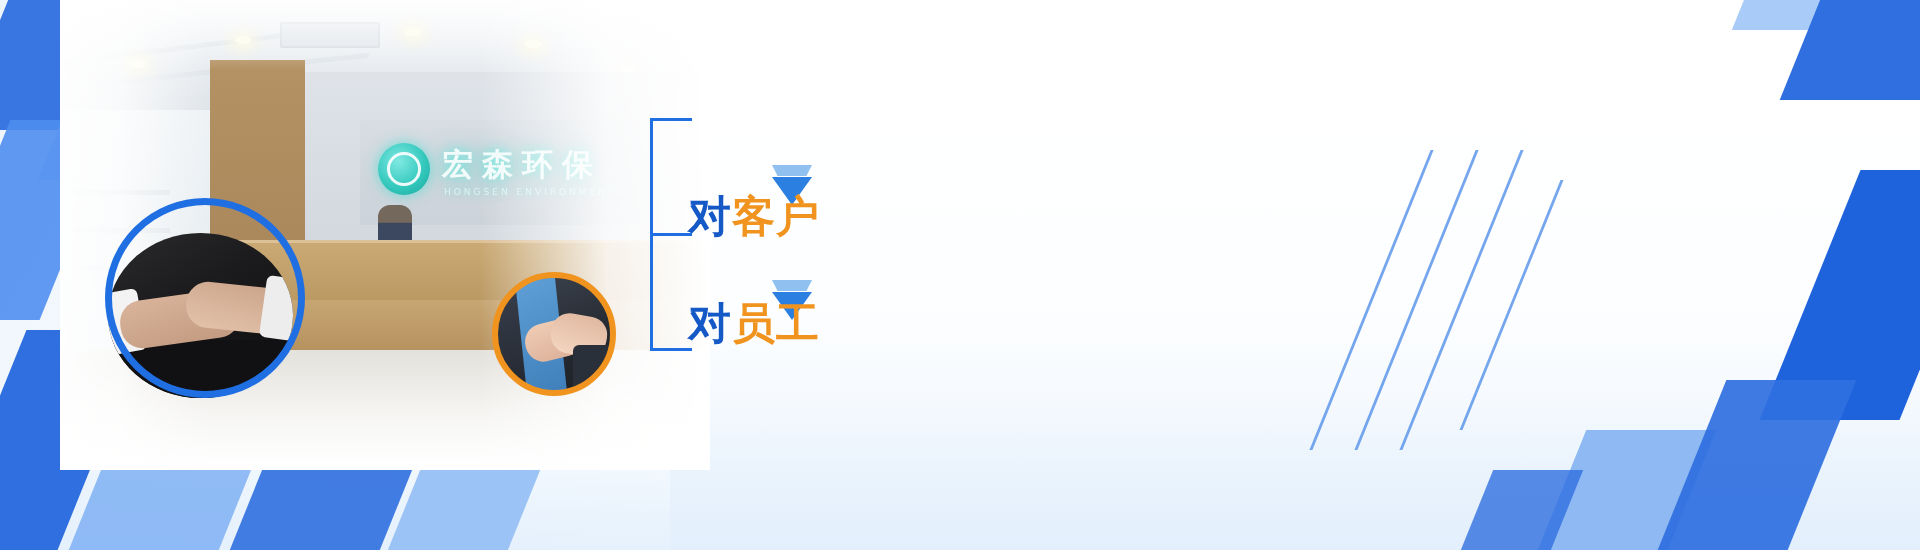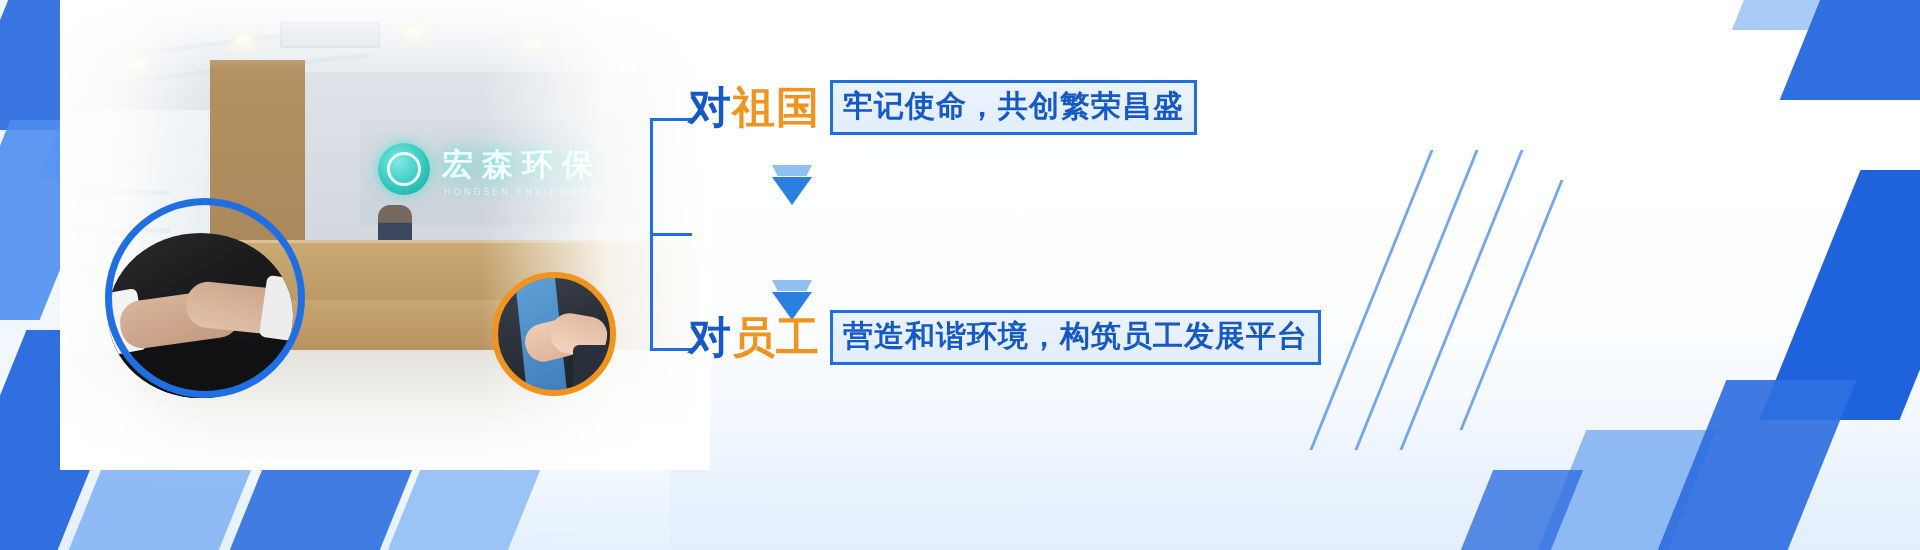--- a/index.html
+++ b/index.html
@@ -228,21 +228,21 @@
   .tree-branch {
     position:absolute; left:0; width:42px; height:3px; background:#1f6fe3;
   }
   .tree-branch.b1 { top:48px; }
   .tree-branch.b2 { top:163px; }
   .tree-branch.b3 { top:278px; }
 
   .row { position:absolute; left:38px; display:flex; align-items:center; }
   .row.r1 { top:10px; }
   .row.r2 { top:125px; }
-  .row.r3 { top:240px; }
+  .row.r3 { top:232px; }
 
   .row-key {
     font-size:43px; font-weight:700; line-height:1; white-space:nowrap;
     font-family:"DejaVu Sans","Liberation Sans",sans-serif;
     letter-spacing:1px;
   }
   .k-prefix { color:#1559c7; }
   .k-accent { color:#f0941f; }
 
   .row-box {
@@ -360,41 +360,37 @@
     <div class="cuff-c"></div>
   </div>
   <div class="ring ring-orange"></div>
 
   <div class="tree">
     <div class="tree-spine"></div>
     <div class="tree-branch b1"></div>
     <div class="tree-branch b2"></div>
     <div class="tree-branch b3"></div>
 
-    <div class="row r1">
-      <div class="row-key">
-        <span class="k-prefix">对</span><span class="k-accent">祖国</span>
-      </div>
-      <div class="row-box">牢记使命，共创繁荣昌盛</div>
-    </div>
 
     <div class="arrow a1">
       <div class="a-top"></div>
       <div class="a-bot"></div>
     </div>
 
     <div class="row r2">
+      <div class="row-key">
+        <span class="k-prefix">对</span><span class="k-accent">客户</span>
+      </div>
     </div>
 
     <div class="arrow a2">
       <div class="a-top"></div>
       <div class="a-bot"></div>
     </div>
 
     <div class="row r3">
       <div class="row-key">
         <span class="k-prefix">对</span><span class="k-accent">员工</span>
       </div>
-      <div class="row-box">营造和谐环境，构筑员工发展平台</div>
     </div>
   </div>
 
 </div>
 
 </body></html>

